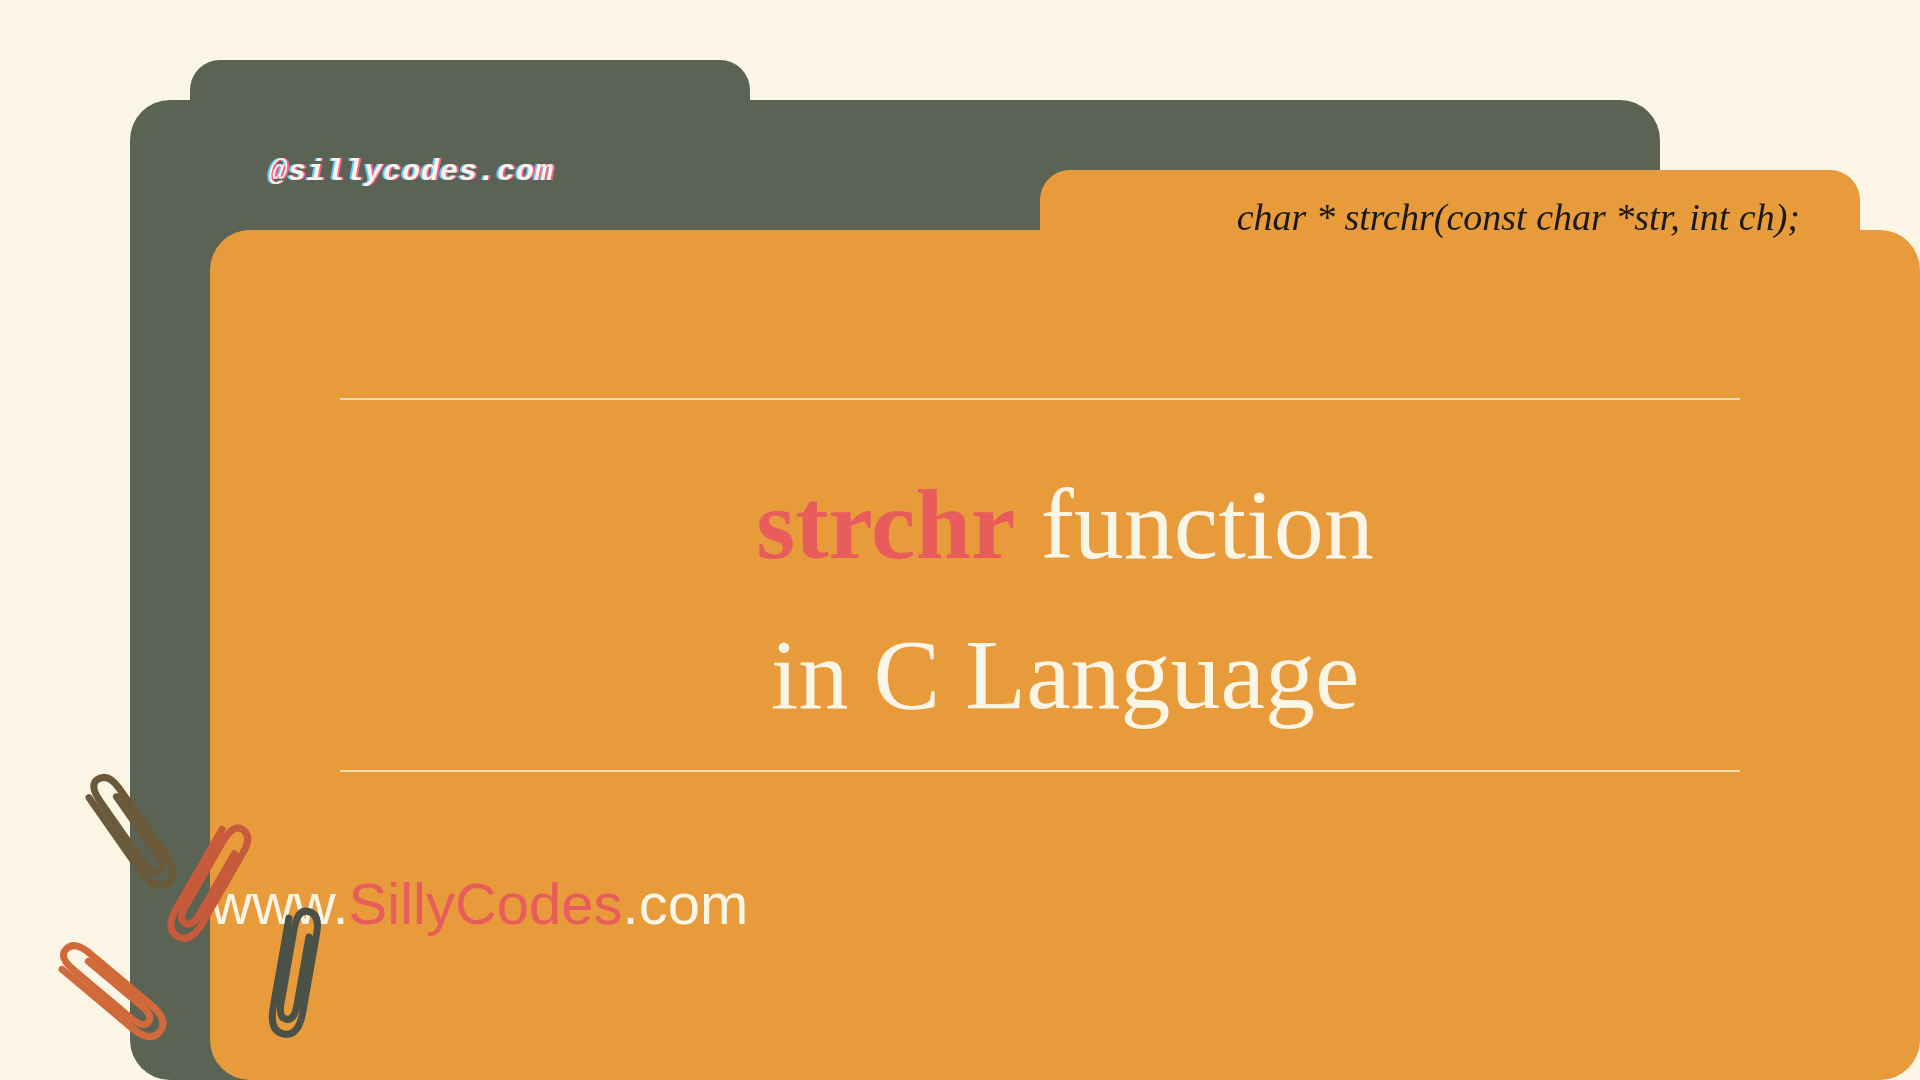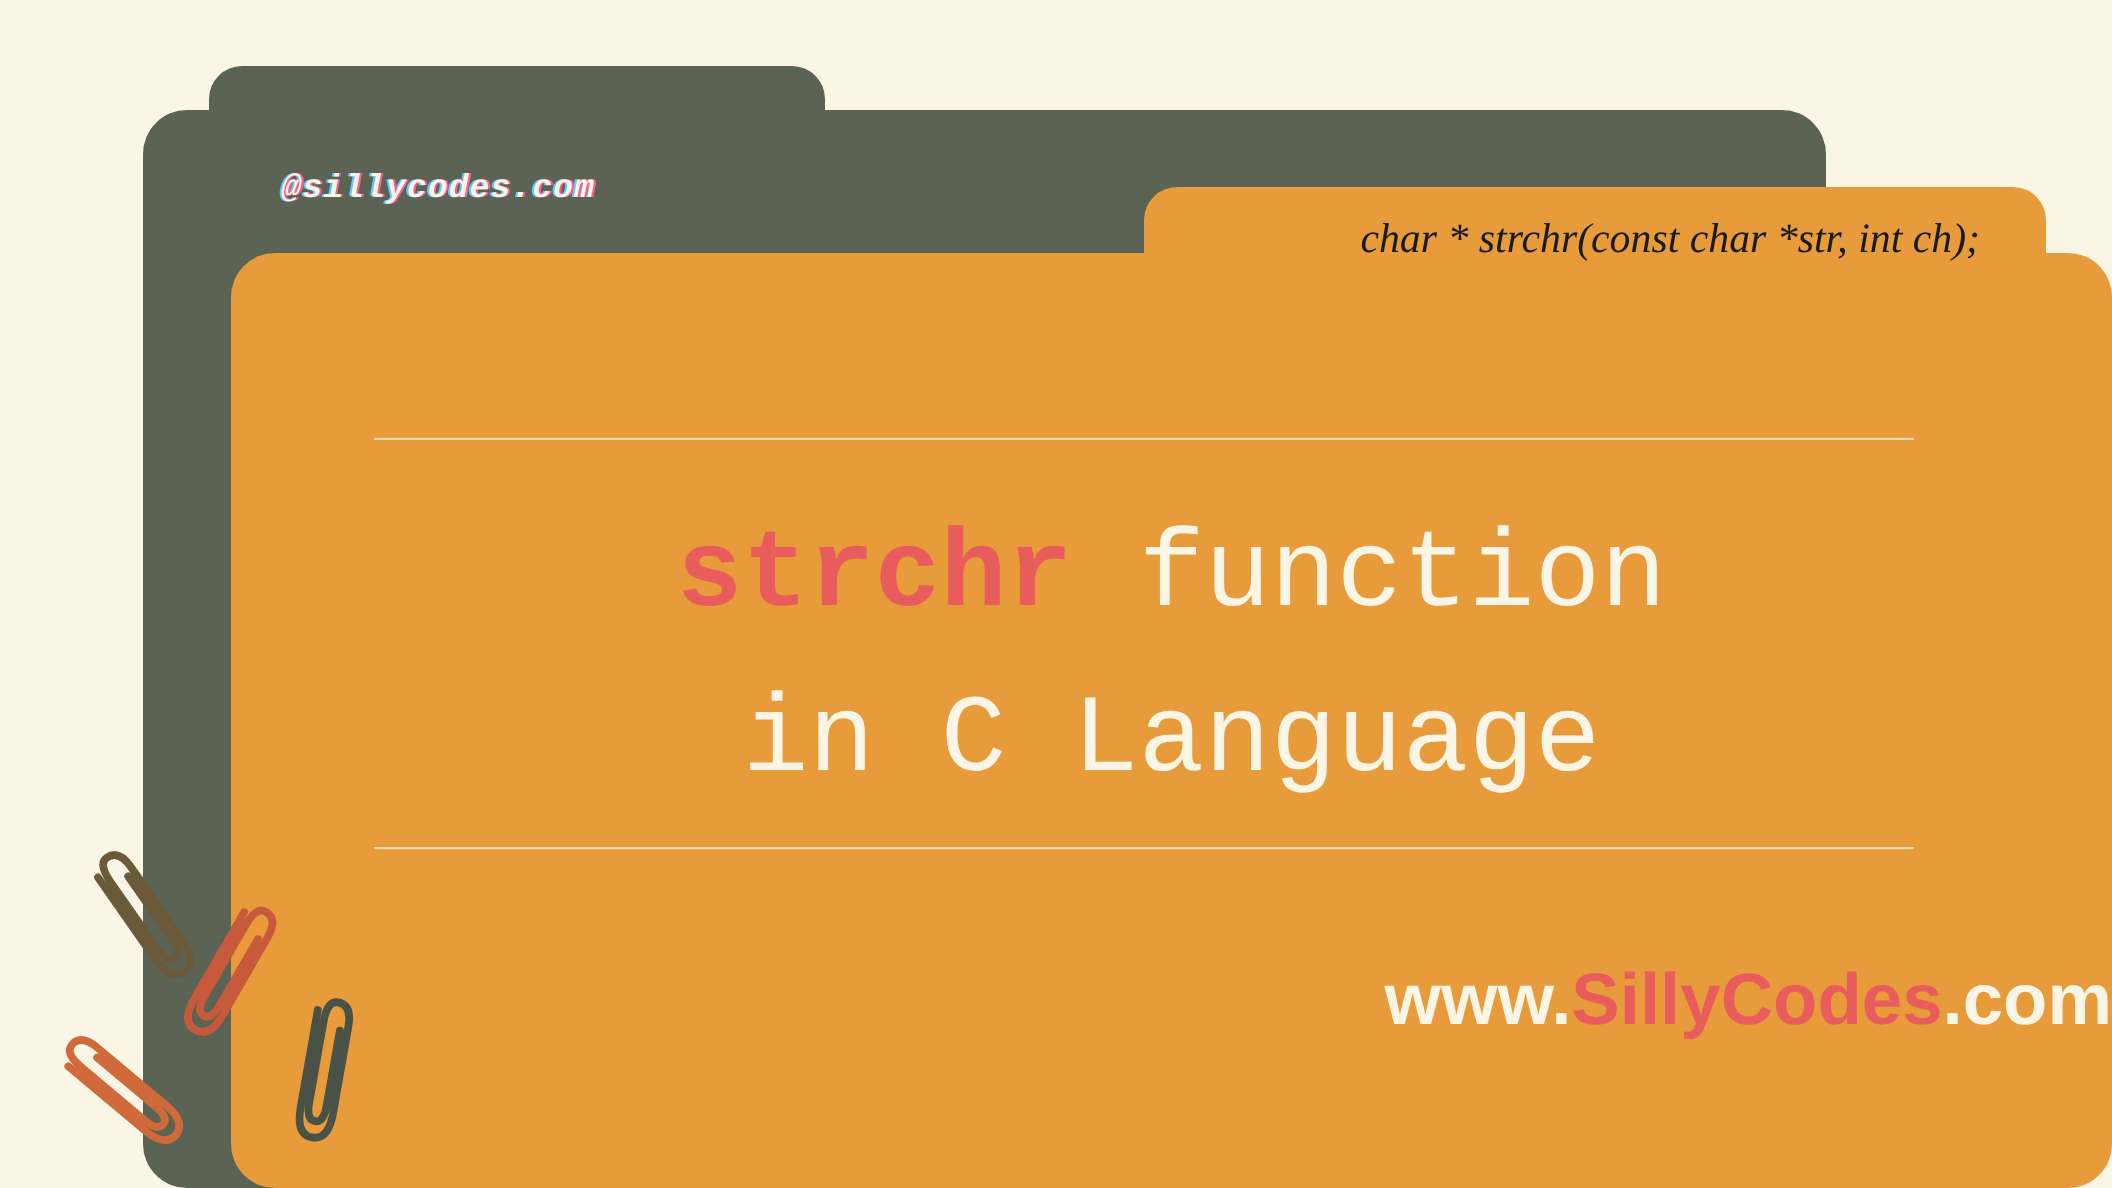--- a/index.html
+++ b/index.html
@@ -34,21 +34,21 @@
       left: 60px;
       width: 560px;
       height: 60px;
       background-color: #5a6354;
       border-radius: 30px 30px 0 0;
     }
 
     .handle-text {
       position: absolute;
       top: 55px;
-      left: 126px;
+      left: 139px;
       font-family: 'Courier New', monospace;
       font-weight: bold;
       font-style: italic;
       font-size: 30px;
       color: #faf5e4;
       text-shadow: 2px 0 0 #ff5c8a, -2px 0 0 #5cc9ff;
       letter-spacing: 1px;
     }
 
     
@@ -114,41 +114,41 @@
       background-color: #faf5e4;
       opacity: 0.7;
     }
 
     .main-title {
       position: absolute;
       top: 220px;
       left: 0;
       width: 100%;
       text-align: center;
-      font-family: Liberation Mono, monospace;
+      font-family: Liberation Serif, serif;
       font-size: 100px;
       font-weight: normal;
       line-height: 1.5;
       color: #faf5e4;
     }
 
     .main-title .accent {
       color: #e85c5c;
       font-weight: bold;
     }
 
     .url {
       position: absolute;
       top: 640px;
       left: 0;
       width: 100%;
-      text-align: right;
+      text-align: left;
       font-family: Arial, sans-serif;
-      font-size: 66px;
-      font-weight: 700;
+      font-size: 58px;
+      font-weight: 400;
       color: #faf5e4;
     }
 
     .url .accent {
       color: #e85c5c;
     }
 
     
     .paperclip-group {
       position: absolute;

